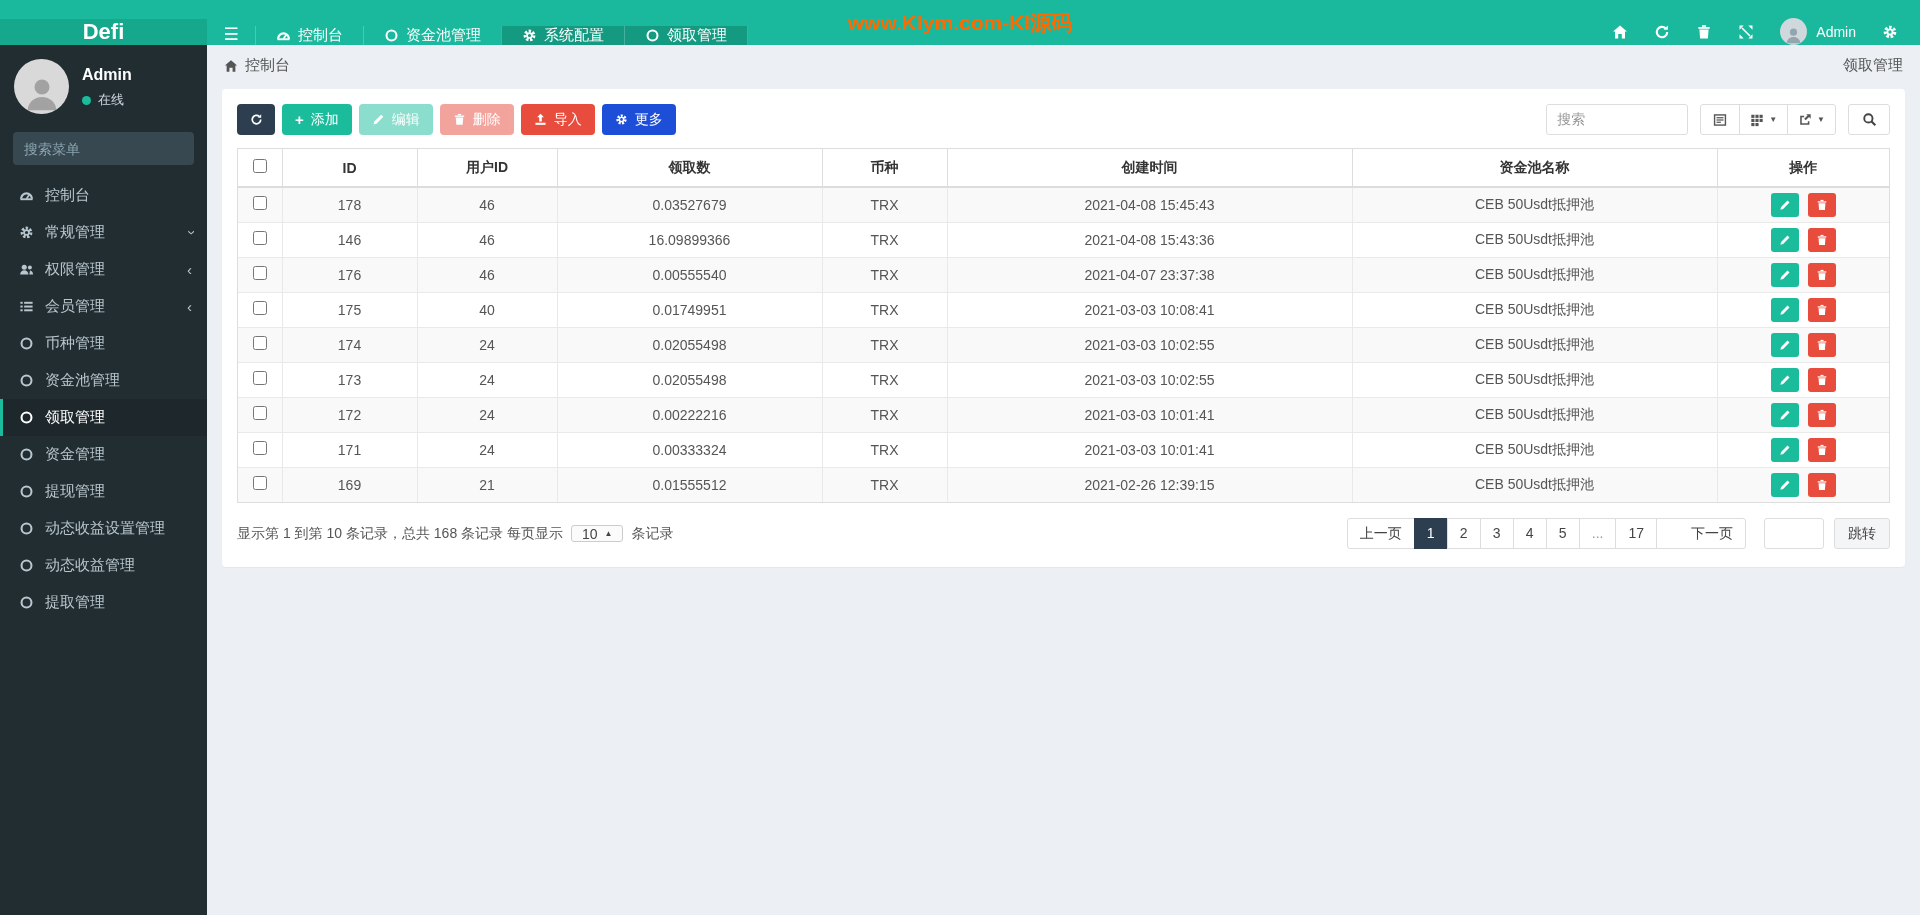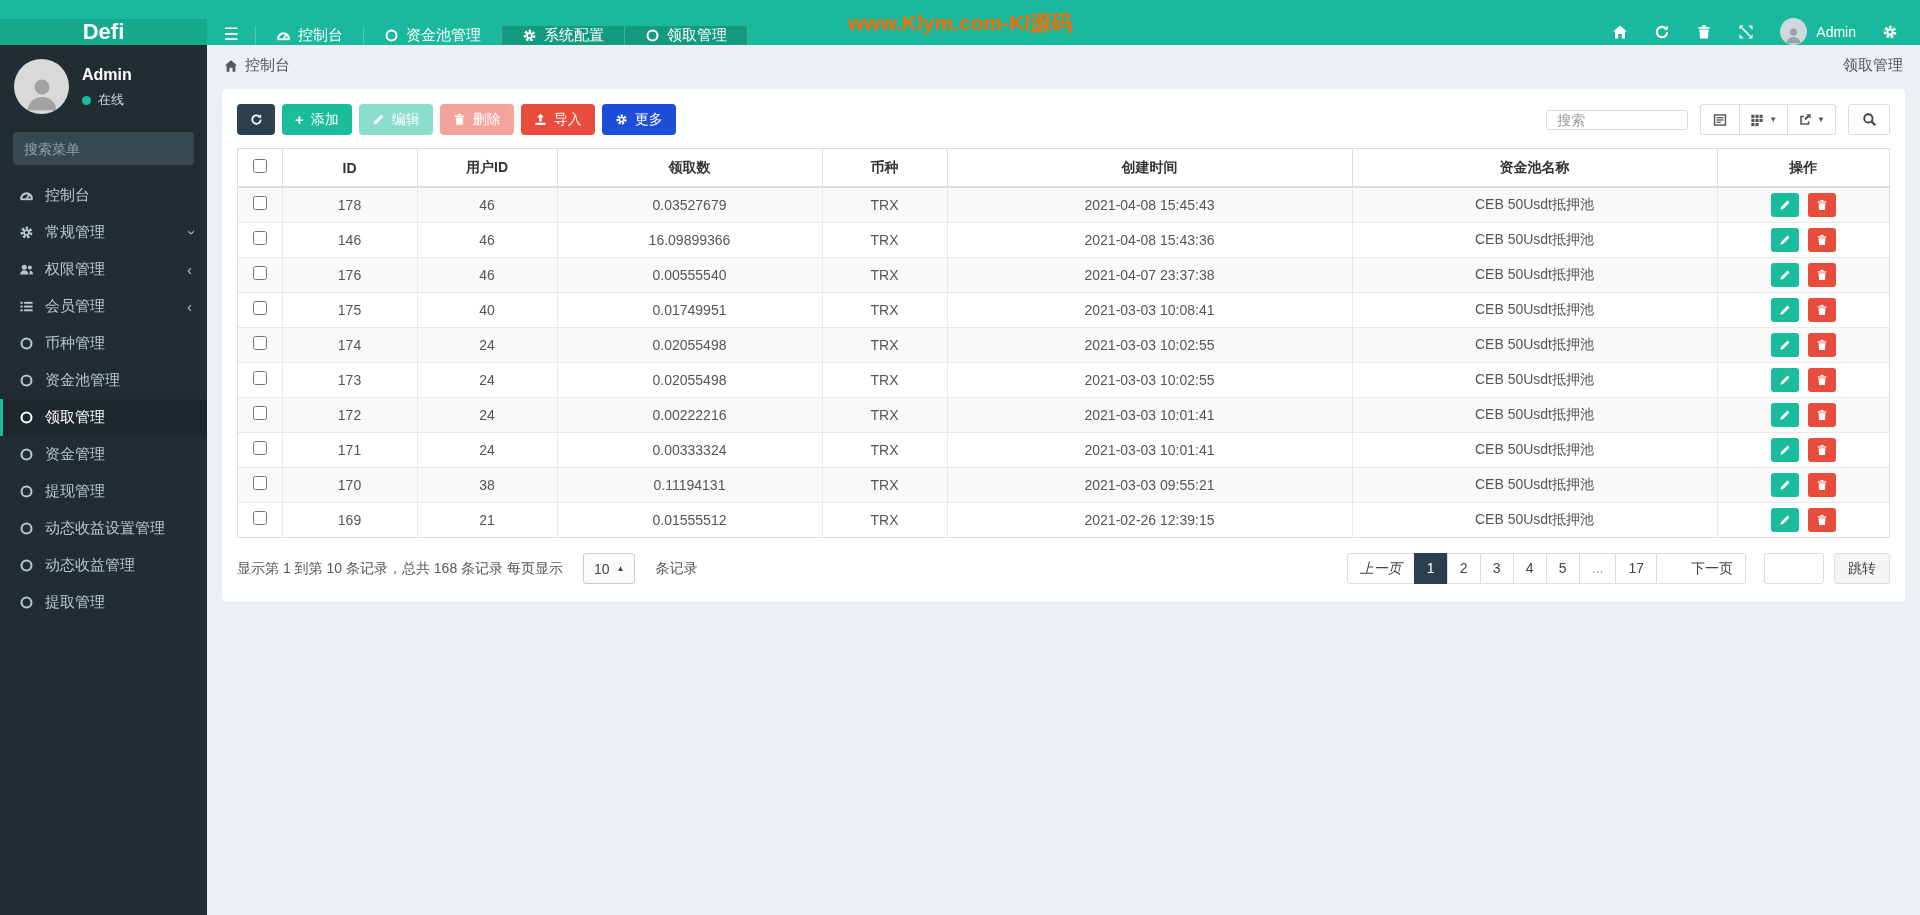--- a/index.html
+++ b/index.html
@@ -76,22 +76,22 @@
     font-family:inherit; display:inline-flex; align-items:center; gap:7px; cursor:pointer; }
   .btn svg { width:13px; height:13px; }
   .btn-refresh { background:#2c3e50; width:38px; justify-content:center; padding:0; }
   .btn-add { background:#1abc9c; }
   .btn-edit { background:#1abc9c; opacity:.5; cursor:not-allowed; }
   .btn-del { background:#e74c3c; opacity:.5; cursor:not-allowed; }
   .btn-import { background:#e74c3c; }
   .btn-more { background:#1d4ed8; }
   .plus-glyph { font-size:15px; font-weight:bold; line-height:1; }
   .toolbar-right { display:flex; align-items:center; }
-  .tbl-search-input { width:142px; height:20px; border:1px solid #ddd; border-radius:3px;
-    padding:0 10px; font-size:14px; font-family:Liberation Sans, sans-serif; color:#555; outline:none; }
+  .tbl-search-input { width:142px; height:31px; border:1px solid #ddd; border-radius:3px;
+    padding:0 10px; font-size:14px; font-family:Liberation Mono, monospace; color:#555; outline:none; }
   .tbl-search-input::placeholder { color:#999; }
   .btn-group { display:flex; margin-left:12px; }
   .gbtn { height:31px; min-width:40px; padding:0 10px; background:#fff; border:1px solid #ddd;
     color:#555; display:inline-flex; align-items:center; justify-content:center; gap:5px;
     margin-left:-1px; cursor:pointer; }
   .gbtn:first-child { border-radius:3px 0 0 3px; margin-left:0; }
   .gbtn:last-child { border-radius:0 3px 3px 0; }
   .gbtn svg { width:14px; height:14px; }
   .caret { font-size:8px; color:#555; }
   .btn-find { height:31px; width:42px; margin-left:12px; background:#fff; border:1px solid #ddd;
@@ -112,30 +112,30 @@
   .abtn { display:inline-flex; width:28px; height:24px; align-items:center; justify-content:center;
     border:none; border-radius:3px; color:#fff; cursor:pointer; }
   .abtn svg { width:12px; height:12px; }
   .abtn-edit { background:#1abc9c; }
   .abtn-del { background:#e74c3c; margin-left:5px; }
 
   
   .table-footer { display:flex; justify-content:space-between; align-items:center; margin-top:15px;
     padding-bottom:3px; font-size:14px; color:#555; }
   .pg-left { display:flex; align-items:center; }
-  .size-select { height:31px; border:1px solid #ccc; border-radius:3px; background:#fbfbfb;
-    display:inline-flex; align-items:center; gap:7px; padding:0 10px; margin:0 20px;
+  .size-select { height:17px; border:1px solid #ccc; border-radius:3px; background:#fbfbfb;
+    display:inline-flex; align-items:center; gap:7px; padding:0 10px; margin:0 8px;
     color:#444; cursor:pointer; }
   .size-caret { font-size:8px; color:#444; }
   .pg-right { display:flex; align-items:center; }
   .pagination { display:flex; list-style:none; }
   .page { min-width:34px; height:31px; line-height:29px; padding:0 12px; text-align:center;
     border:1px solid #ddd; background:#fff; color:#444; margin-left:-1px; cursor:pointer;
     user-select:none; }
-  .pagination .page:first-child { border-radius:3px 0 0 3px; margin-left:0;font-style:italic; }
+  .pagination .page:first-child { border-radius:3px 0 0 3px; margin-left:0; }
   .pagination .page:last-child { border-radius:0 3px 3px 0;padding-left:34px; }
   .page.active { background:#2c3e50; border-color:#2c3e50; color:#fff; }
   .page.disabled { color:#999; cursor:default; }
   .jump-input { width:60px; height:31px; border:1px solid #ddd; border-radius:3px;
     margin-left:18px; padding:0 8px; font-family:inherit; font-size:14px; outline:none; }
   .jump-btn { height:31px; padding:0 13px; margin-left:10px; border:1px solid #ddd;
     border-radius:3px; background:#f4f5f6; color:#444; font-size:14px; font-family:inherit;
     cursor:pointer; }
 </style>
 </head>
@@ -684,41 +684,20 @@
                   </svg>
                 </button>
                 <button class="abtn abtn-del">
                   <svg>
                     <use href="#i-trash"></use>
                   </svg>
                 </button>
               </td>
             </tr>
 
-            <tr>
-              <td><input type="checkbox" style=""></td>
-              <td>170</td>
-              <td>38</td>
-              <td>0.11194131</td>
-              <td>TRX</td>
-              <td>2021-03-03 09:55:21</td>
-              <td>CEB 50Usdt抵押池</td>
-              <td>
-                <button class="abtn abtn-edit">
-                  <svg>
-                    <use href="#i-pencil"></use>
-                  </svg>
-                </button>
-                <button class="abtn abtn-del">
-                  <svg>
-                    <use href="#i-trash"></use>
-                  </svg>
-                </button>
-              </td>
-            </tr>
 
             <tr>
               <td><input type="checkbox" style=""></td>
               <td>169</td>
               <td>21</td>
               <td>0.01555512</td>
               <td>TRX</td>
               <td>2021-02-26 12:39:15</td>
               <td>CEB 50Usdt抵押池</td>
               <td>

